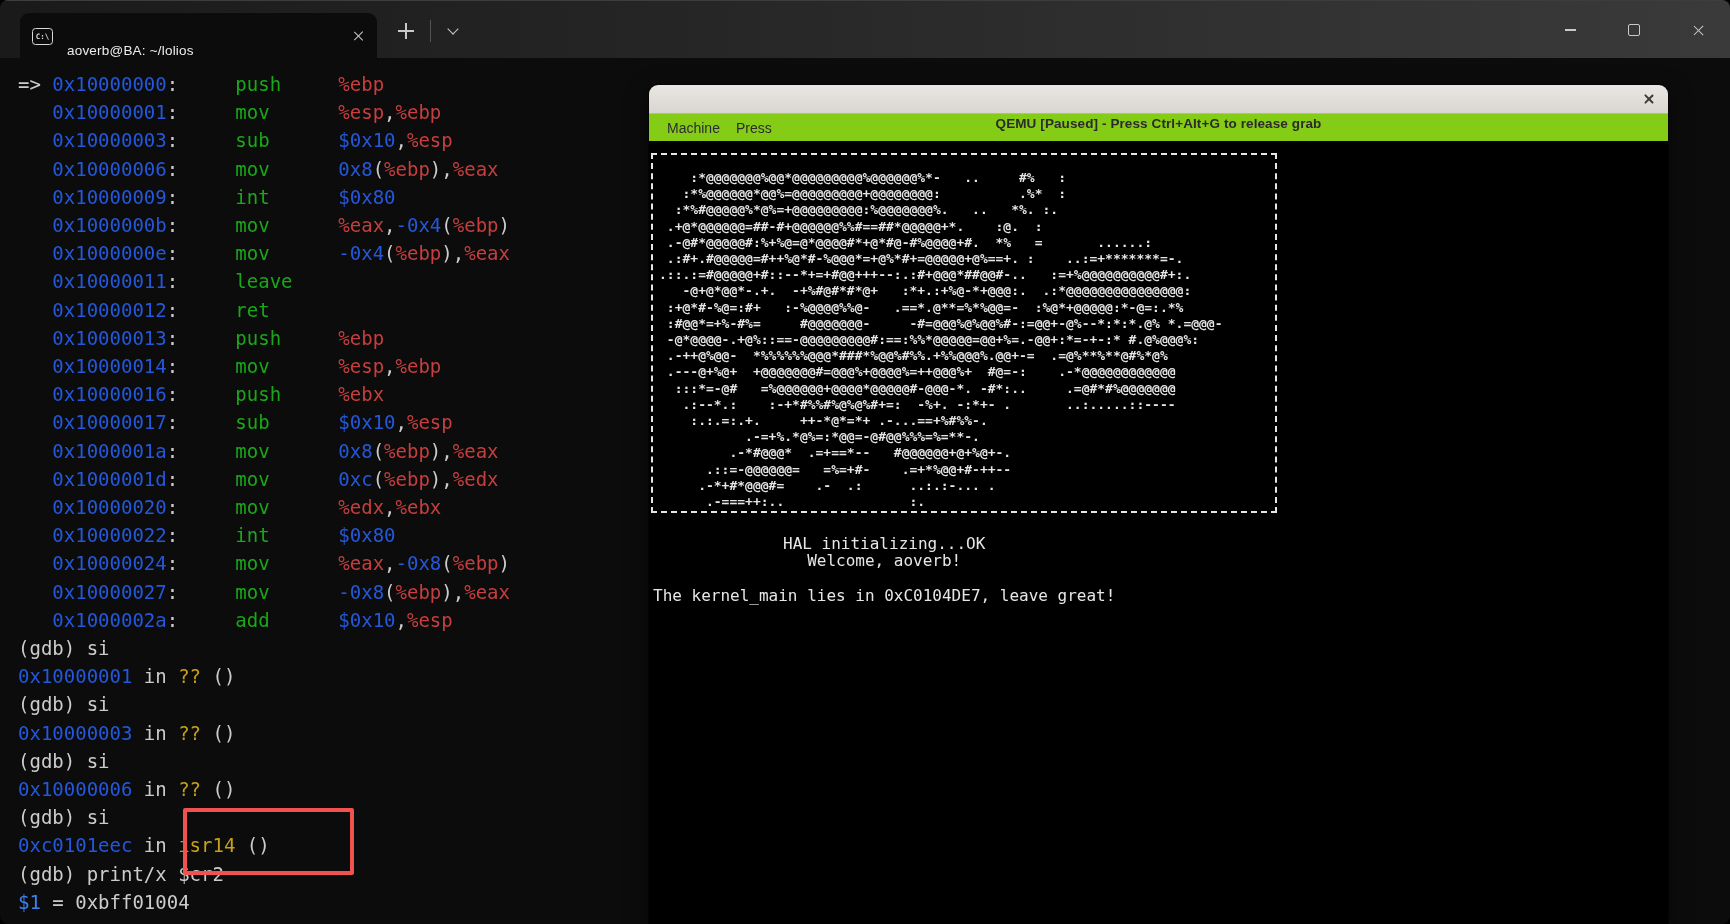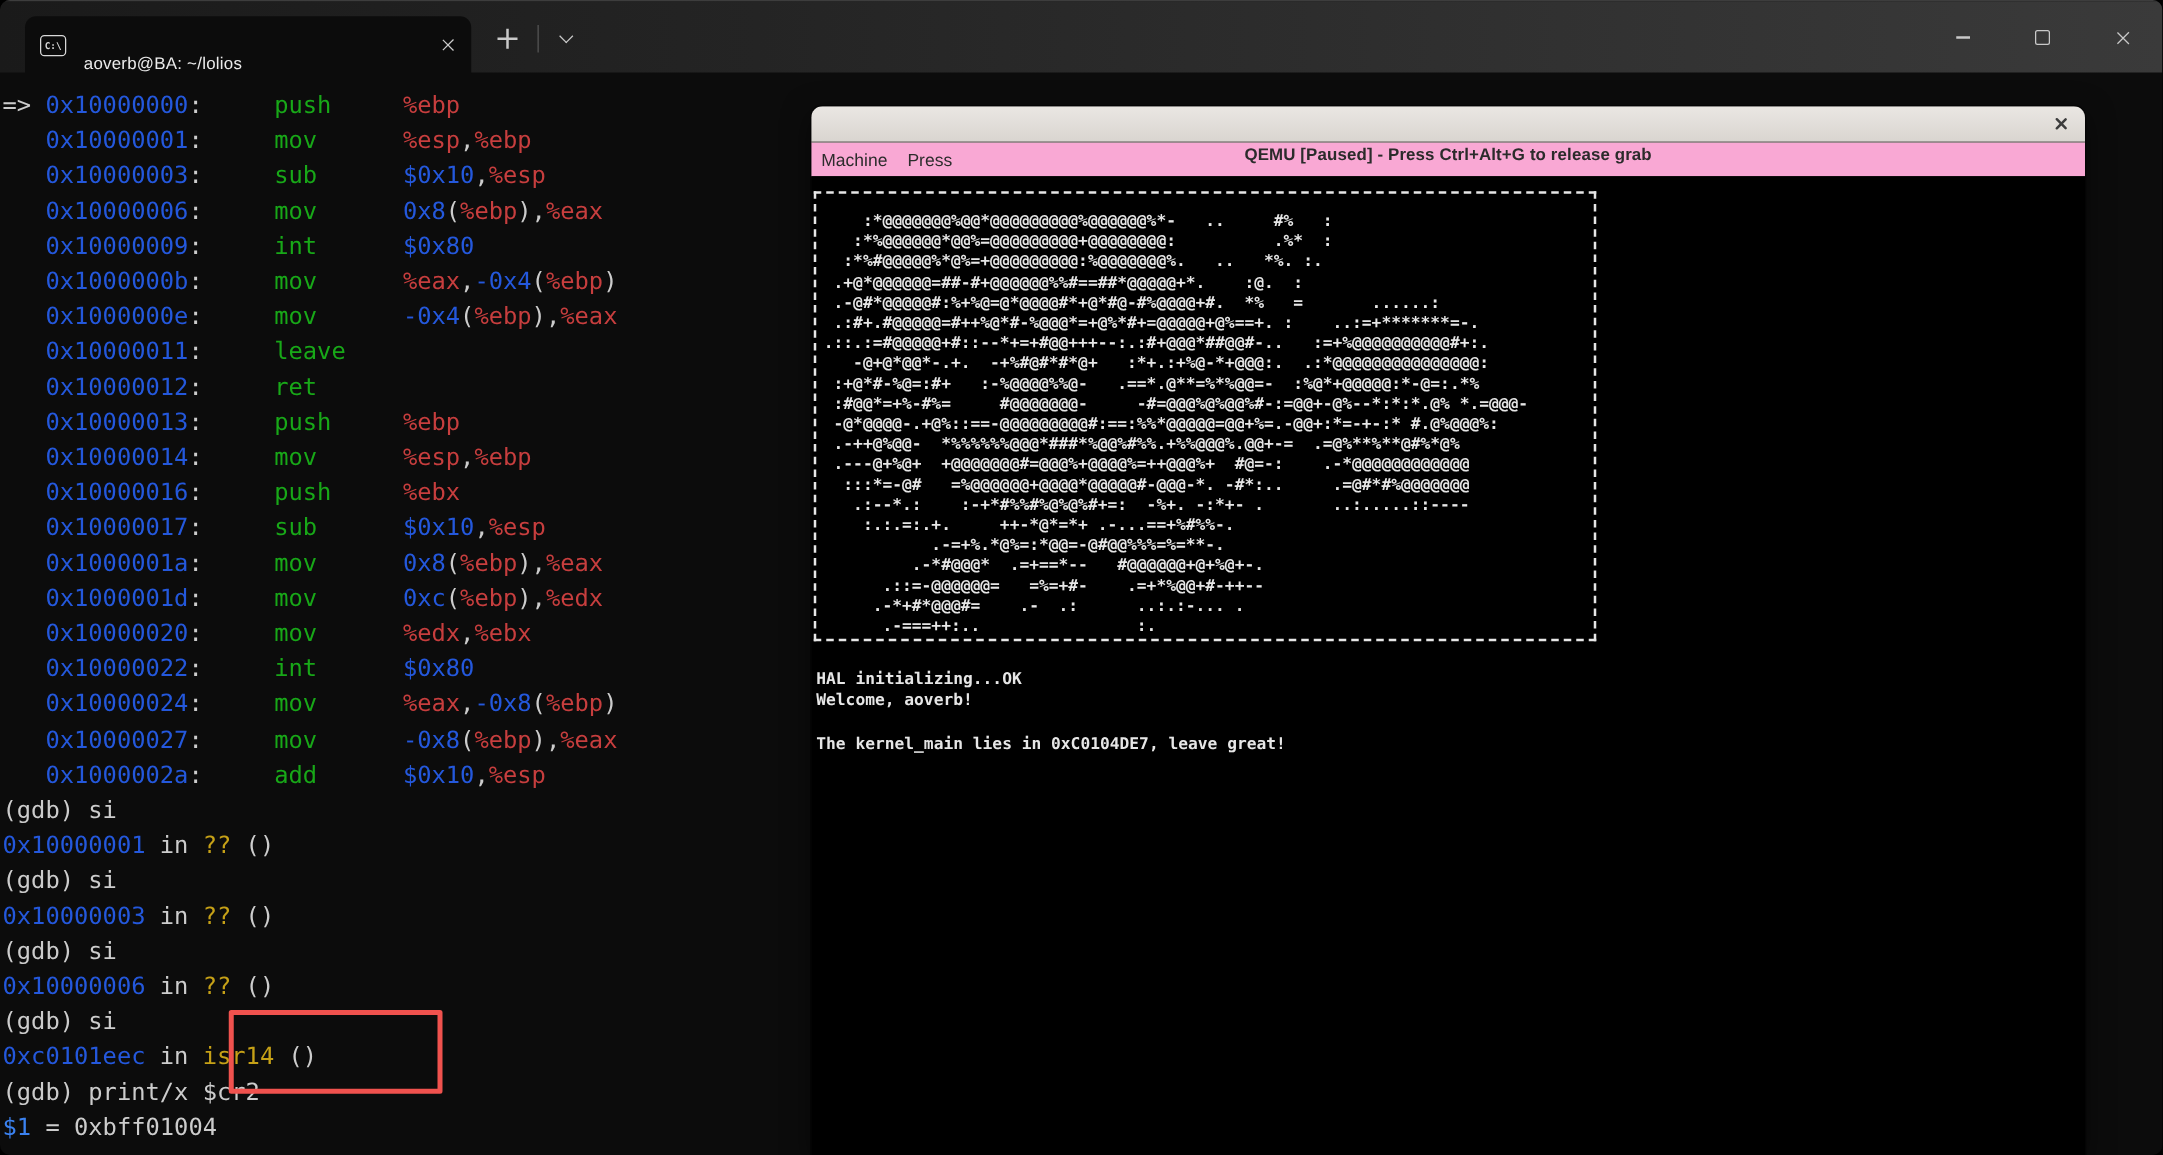--- a/index.html
+++ b/index.html
@@ -30,49 +30,49 @@
       border-right:1.5px solid #c9c9c9;border-bottom:1.5px solid #c9c9c9;transform:rotate(45deg);}
   .win-controls{position:absolute;right:0;top:0;height:58px;display:flex;align-items:center;}
   .win-btn{width:64px;height:58px;display:flex;align-items:center;justify-content:center;cursor:pointer;}
   .glyph-min{width:11px;height:1.4px;background:#c9c9c9;}
   .glyph-max{width:10px;height:10px;border:1.2px solid #c9c9c9;border-radius:2px;}
   .glyph-close{position:relative;width:13px;height:13px;}
   .glyph-close::before,.glyph-close::after{content:"";position:absolute;left:6px;top:0;width:1.3px;height:13px;background:#c9c9c9;}
   .glyph-close::before{transform:rotate(45deg);} .glyph-close::after{transform:rotate(-45deg);}
 
   
-  .gdb-output{position:absolute;left:2px;top:70px;font-size:19px;line-height:28.2px;
+  .gdb-output{position:absolute;left:18px;top:70px;font-size:19px;line-height:28.2px;
               white-space:pre;color:#cccccc;}
   .c-fg{color:#cccccc;} .c-addr{color:#2458dc;} .c-green{color:#18a818;}
   .c-red{color:#c73e3e;} .c-yellow{color:#c6a117;} .c-bblue{color:#3b82f0;}
   .c-orange{color:#dfa13f;} .c-white{color:#e6e6e6;}
 
   .highlight-box{position:absolute;left:183px;top:808px;width:163px;height:59px;
                  border:4px solid #f0524e;border-radius:2px;pointer-events:none;}
 
   
   .qemu{position:absolute;left:649px;top:85px;width:1019px;height:839px;
         border-radius:9px 9px 0 0;overflow:hidden;box-shadow:0 0 0 1px rgba(0,0,0,.55),0 6px 22px rgba(0,0,0,.5);}
   .qemu-titlebar{position:relative;height:29px;background:linear-gradient(#eae7e3,#d9d5d0);
         border-bottom:1px solid #b9b4ae;display:flex;align-items:center;justify-content:center;
         font-family:"Liberation Sans",sans-serif;box-sizing:border-box;}
   .qemu-title{font-size:13.5px;font-weight:bold;color:#2b2b2b;letter-spacing:.1px;margin-top:48px;}
   .qemu-close{position:absolute;right:13px;top:8px;width:12px;height:12px;cursor:pointer;}
   .qemu-close::before,.qemu-close::after{content:"";position:absolute;left:5.2px;top:0;width:1.8px;height:12px;background:#3c3c3c;border-radius:1px;}
   .qemu-close::before{transform:rotate(45deg);} .qemu-close::after{transform:rotate(-45deg);}
-  .qemu-menubar{height:27px;background:#f9a8d4;display:flex;align-items:center;
-        font-family:"Liberation Sans",sans-serif;font-size:14px;color:#2c2c2c;box-sizing:border-box;}
+  .qemu-menubar{height:27px;background:#84cc16;display:flex;align-items:center;
+        font-family:"Liberation Sans",sans-serif;font-size:14px;color:#2c2c2c;padding-left:10px;box-sizing:border-box;}
   .qemu-menu-item{padding:0 8px;cursor:pointer;}
   .qemu-display{position:relative;height:783px;background:#000;}
   .art-box{position:absolute;left:2px;top:12px;width:622px;height:356px;
            border:2px dashed #e6e6e6;box-sizing:content-box;}
   .qemu-art{position:absolute;left:6px;top:2px;font-size:13px;line-height:16.2px;font-weight:bold;
             white-space:pre;color:#e6e6e6;}
-  .qemu-console{position:absolute;left:4px;top:376px;font-size:13px;line-height:17.6px;
-            font-weight:bold;white-space:pre;color:#e6e6e6;}
+  .qemu-console{position:absolute;left:4px;top:376px;font-size:16px;line-height:17.6px;
+            font-weight:normal;white-space:pre;color:#e6e6e6;text-align:center;}
 </style>
 </head>
 <body>
 
 <div class="screen">
 
   <div class="tabbar">
     <div class="tab">
       <span class="cmd-icon">C:\</span>
       <span class="tab-title">aoverb@BA: ~/lolios</span>

